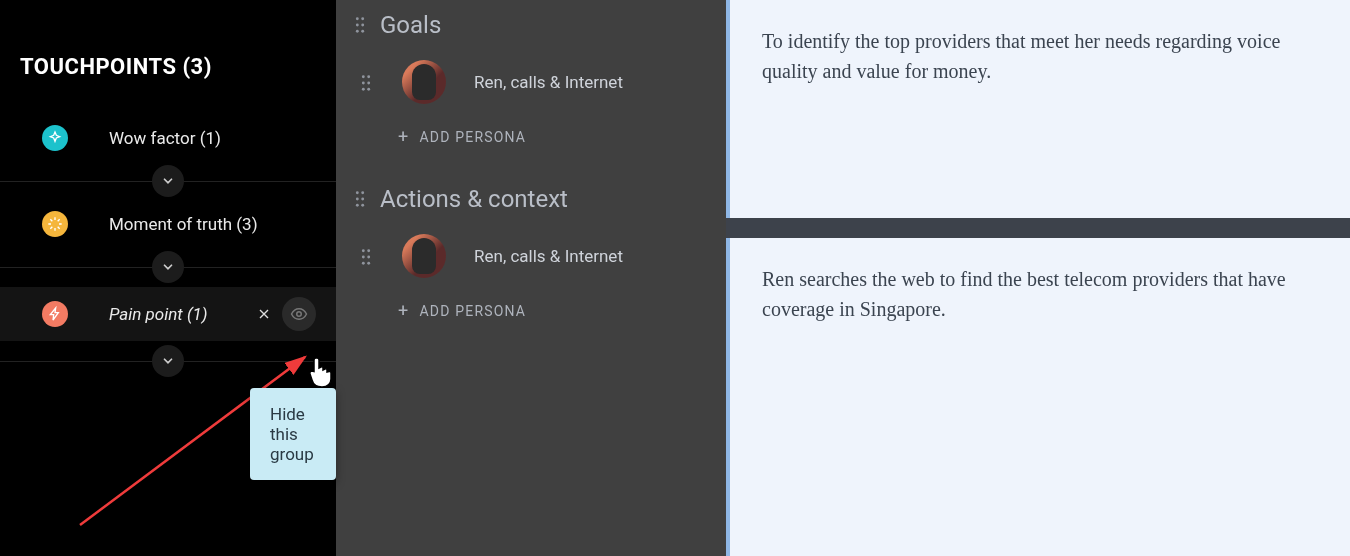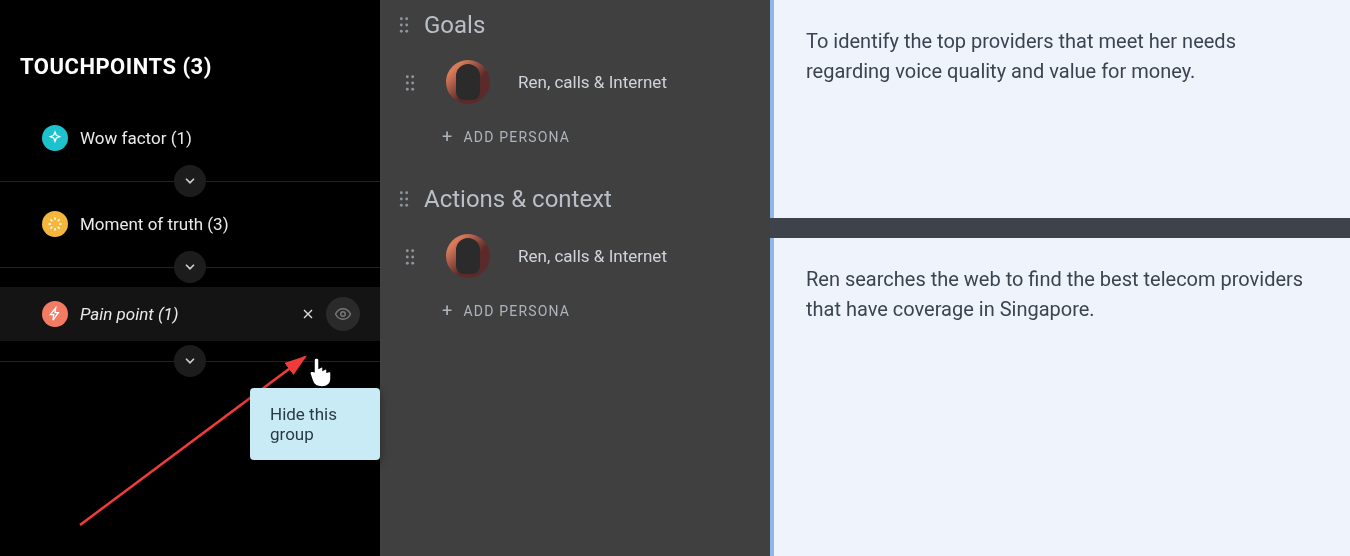--- a/index.html
+++ b/index.html
@@ -1,38 +1,39 @@
 <!DOCTYPE html>
 <html><head>
 <meta charset="utf-8">
 <style>
   * { box-sizing: border-box; margin: 0; padding: 0; }
   html, body { width: 1350px; height: 556px; overflow: hidden; font-family: -apple-system, BlinkMacSystemFont, "Segoe UI", Roboto, sans-serif; }
   body { display: flex; background: #000; position: relative; }
 
   
   .sidebar {
-    width: 380px;
+    width: 336px;
     background: #000;
     color: #fff;
     position: relative;
     flex-shrink: 0;
   }
   .sidebar-title {
     font-size: 22px;
     font-weight: 700;
     letter-spacing: 0.5px;
     padding: 54px 0 0 20px;
   }
   .tp-list { margin-top: 36px; }
   .tp-row {
     display: flex;
     align-items: center;
     padding: 10px 20px 10px 42px;
     position: relative;
+    gap: 29px;
   }
   .tp-row.hover-dark {
     background: #141414;
     font-style: italic;
   }
   .tp-icon {
     width: 26px; height: 26px;
     border-radius: 50%;
     display: flex; align-items: center; justify-content: center;
     flex-shrink: 0;
@@ -178,20 +179,21 @@
     background: #3d424b;
     display: flex;
     flex-direction: column;
   }
   .card-frame {
     border-left: 4px solid #8fb7e6;
     background: #eff4fc;
     flex: 1;
     display: flex;
     align-items: flex-start;
+    font-family: Liberation Serif, serif;
   }
   .card-gap {
     height: 20px;
     background: #3d424b;
   }
   .card-text {
     padding: 26px 32px;
     font-size: 20px;
     line-height: 1.5;
     color: #3b4450;

